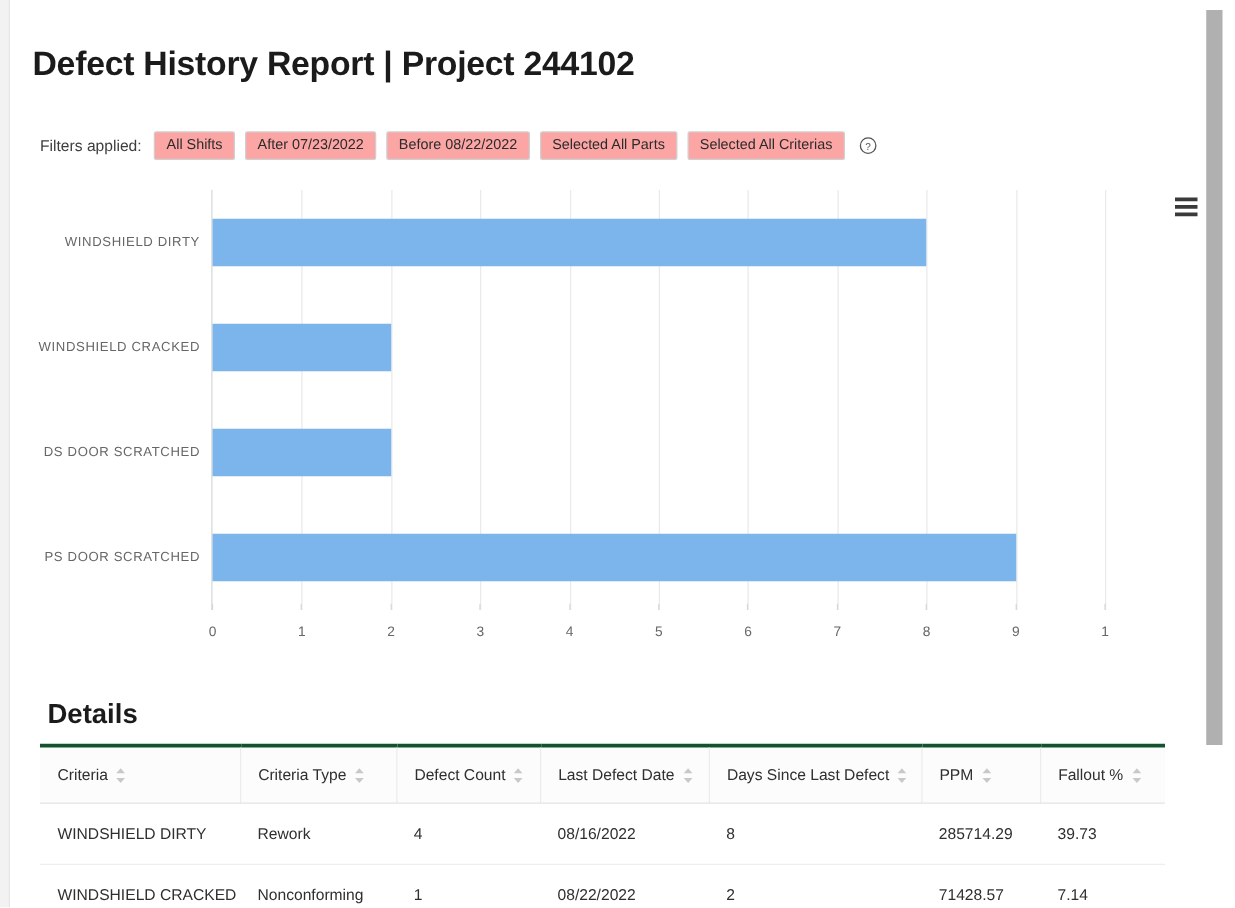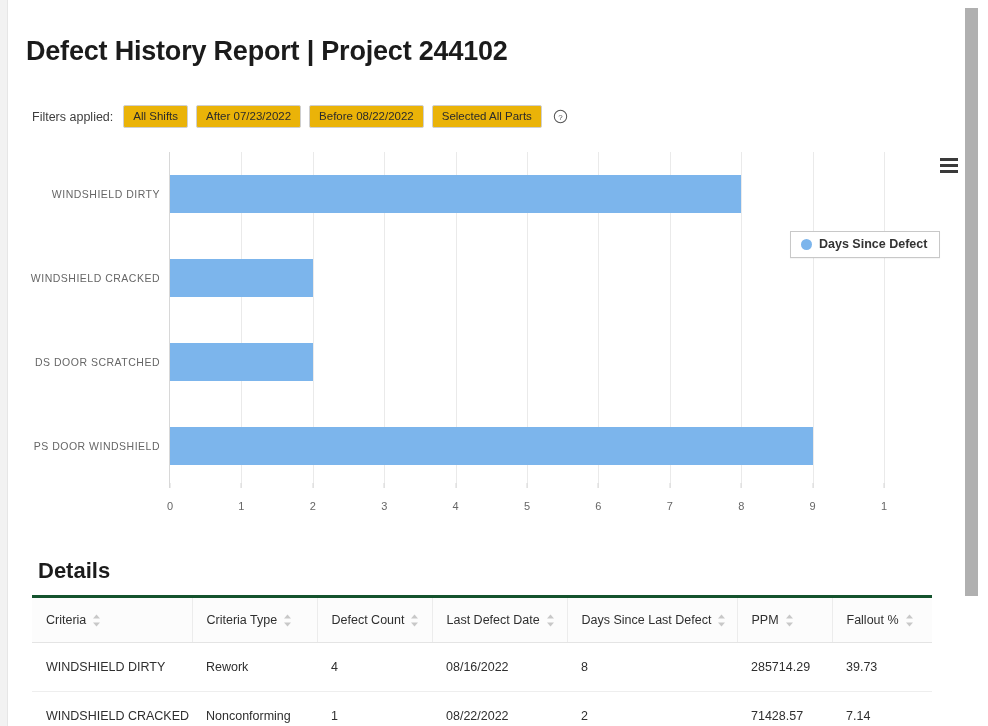--- a/index.html
+++ b/index.html
@@ -39,21 +39,21 @@
     white-space:nowrap;
   }
   .filters-row {
     position:absolute; left:24px; top:105px;
     display:flex; align-items:center; gap:8px;
   }
   .filters-label {
     font-size:12.5px; color:#3d3d3d; margin-right:2px; white-space:nowrap;
   }
   .chip {
-    border:1px solid #cfcfcf; background:#eab308; border-radius:2px;
+    border:1px solid #cfcfcf; background:#fca5a5; border-radius:2px;
     padding:3px 9px 4px; font-size:11.5px; color:#2b2b2b; white-space:nowrap;
     line-height:1.25;
   }
   .help-icon {
     width:15px; height:15px; margin-left:3px; display:inline-block;
   }
 
   
   .chart {
     position:absolute; left:18px; top:140px; width:930px; height:375px;
@@ -144,20 +144,21 @@
 <div class="page">
 
   <div class="title">Defect History Report | Project 244102</div>
 
   <div class="filters-row">
     <span class="filters-label">Filters applied:</span>
     <span class="chip">All Shifts</span>
     <span class="chip">After 07/23/2022</span>
     <span class="chip">Before 08/22/2022</span>
     <span class="chip">Selected All Parts</span>
+    <span class="chip">Selected All Criterias</span>
     <span class="help-icon">
       <svg width="15" height="15" viewBox="0 0 16 16">
         <circle cx="8" cy="8" r="6.6" fill="none" stroke="#555" stroke-width="1.1"></circle>
         <text x="8" y="11.4" font-family="Liberation Sans, sans-serif" font-size="8.5" fill="#555" text-anchor="middle">?</text>
       </svg>
     </span>
   </div>
 
   <div class="chart">
     <div class="plot" id="plot">
@@ -199,30 +200,26 @@
         </div>
         <div class="cat-row" style="top: 25%;">
           <div class="cat-label">WINDSHIELD CRACKED</div>
           <div class="bar" style="width: 20%; background: rgb(124, 181, 236);"></div>
         </div>
         <div class="cat-row" style="top: 50%;">
           <div class="cat-label">DS DOOR SCRATCHED</div>
           <div class="bar" style="width: 20%; background: rgb(124, 181, 236);"></div>
         </div>
         <div class="cat-row" style="top: 75%;">
-          <div class="cat-label">PS DOOR WINDSHIELD</div>
+          <div class="cat-label">PS DOOR SCRATCHED</div>
           <div class="bar" style="width: 90%; background: rgb(124, 181, 236);"></div>
         </div>
       </div>
   </div>
 
-  <div class="legend-box">
-    <span class="legend-dot"></span>
-    <span>Days Since Defect</span>
-  </div>
 
   <div class="menu-btn">
     <span></span>
       <span></span>
       <span></span>
   </div>
 
   <div class="details-title">Details</div>
 
   <div class="table-wrap">

